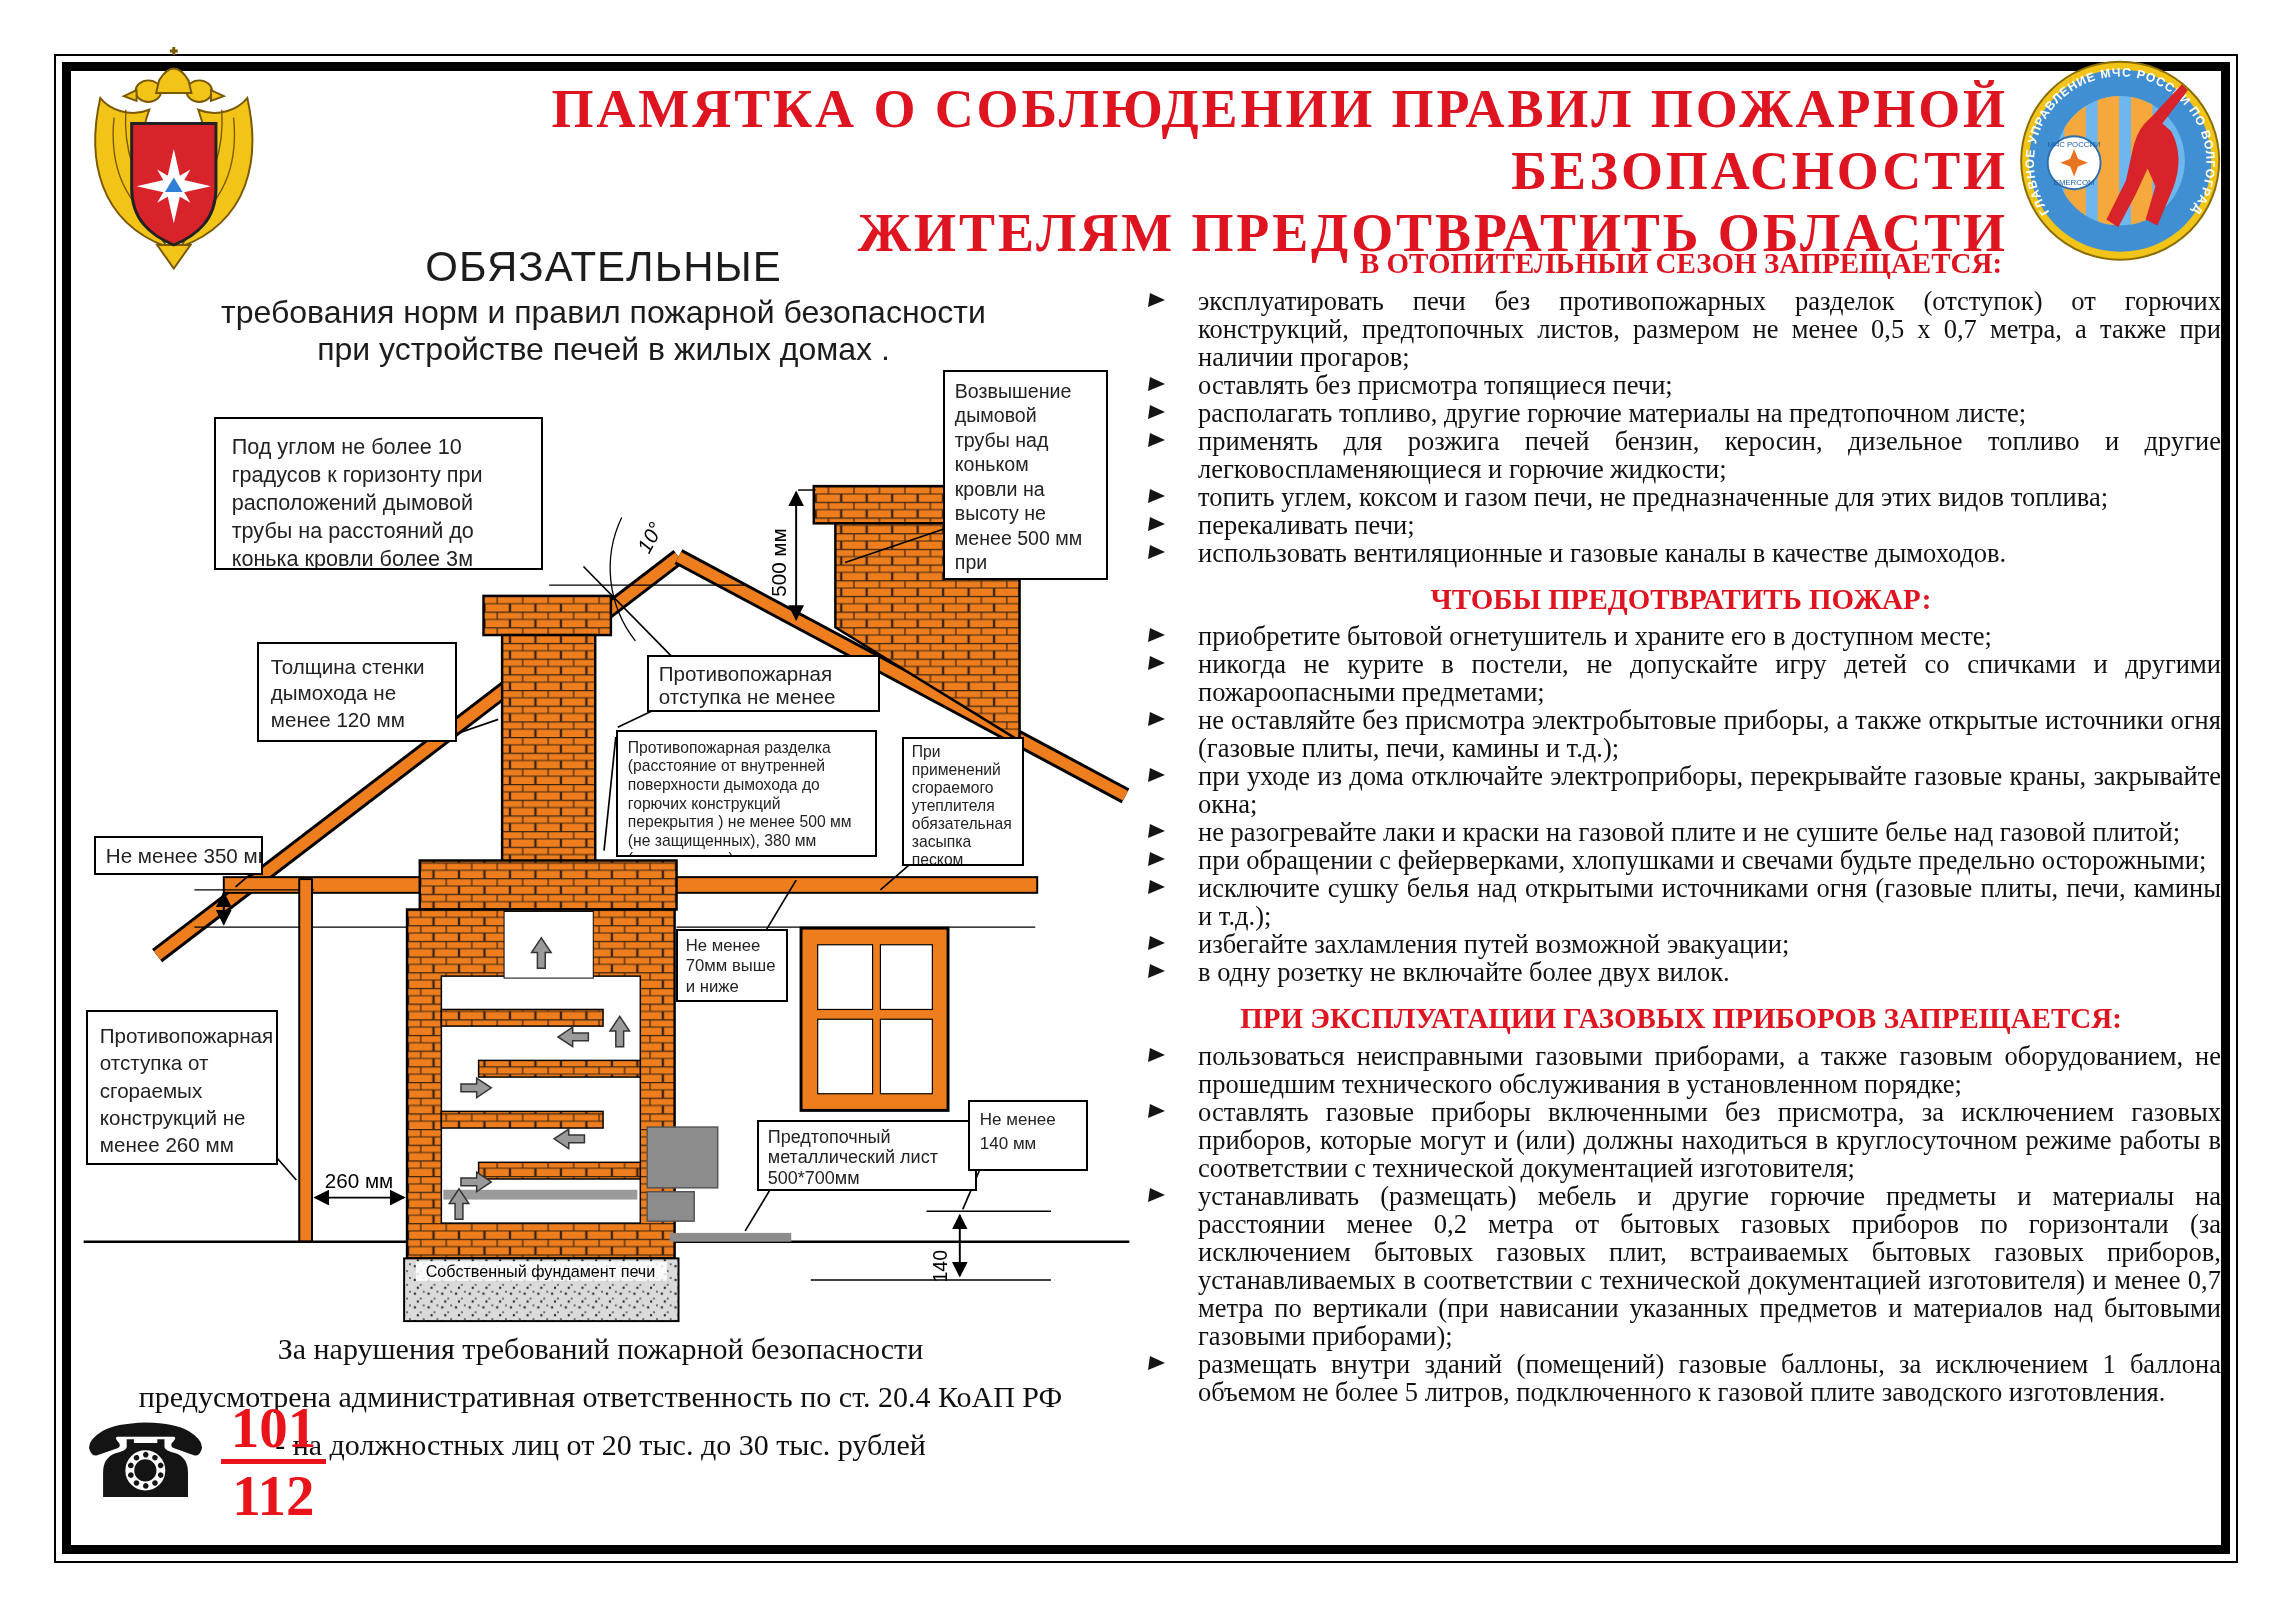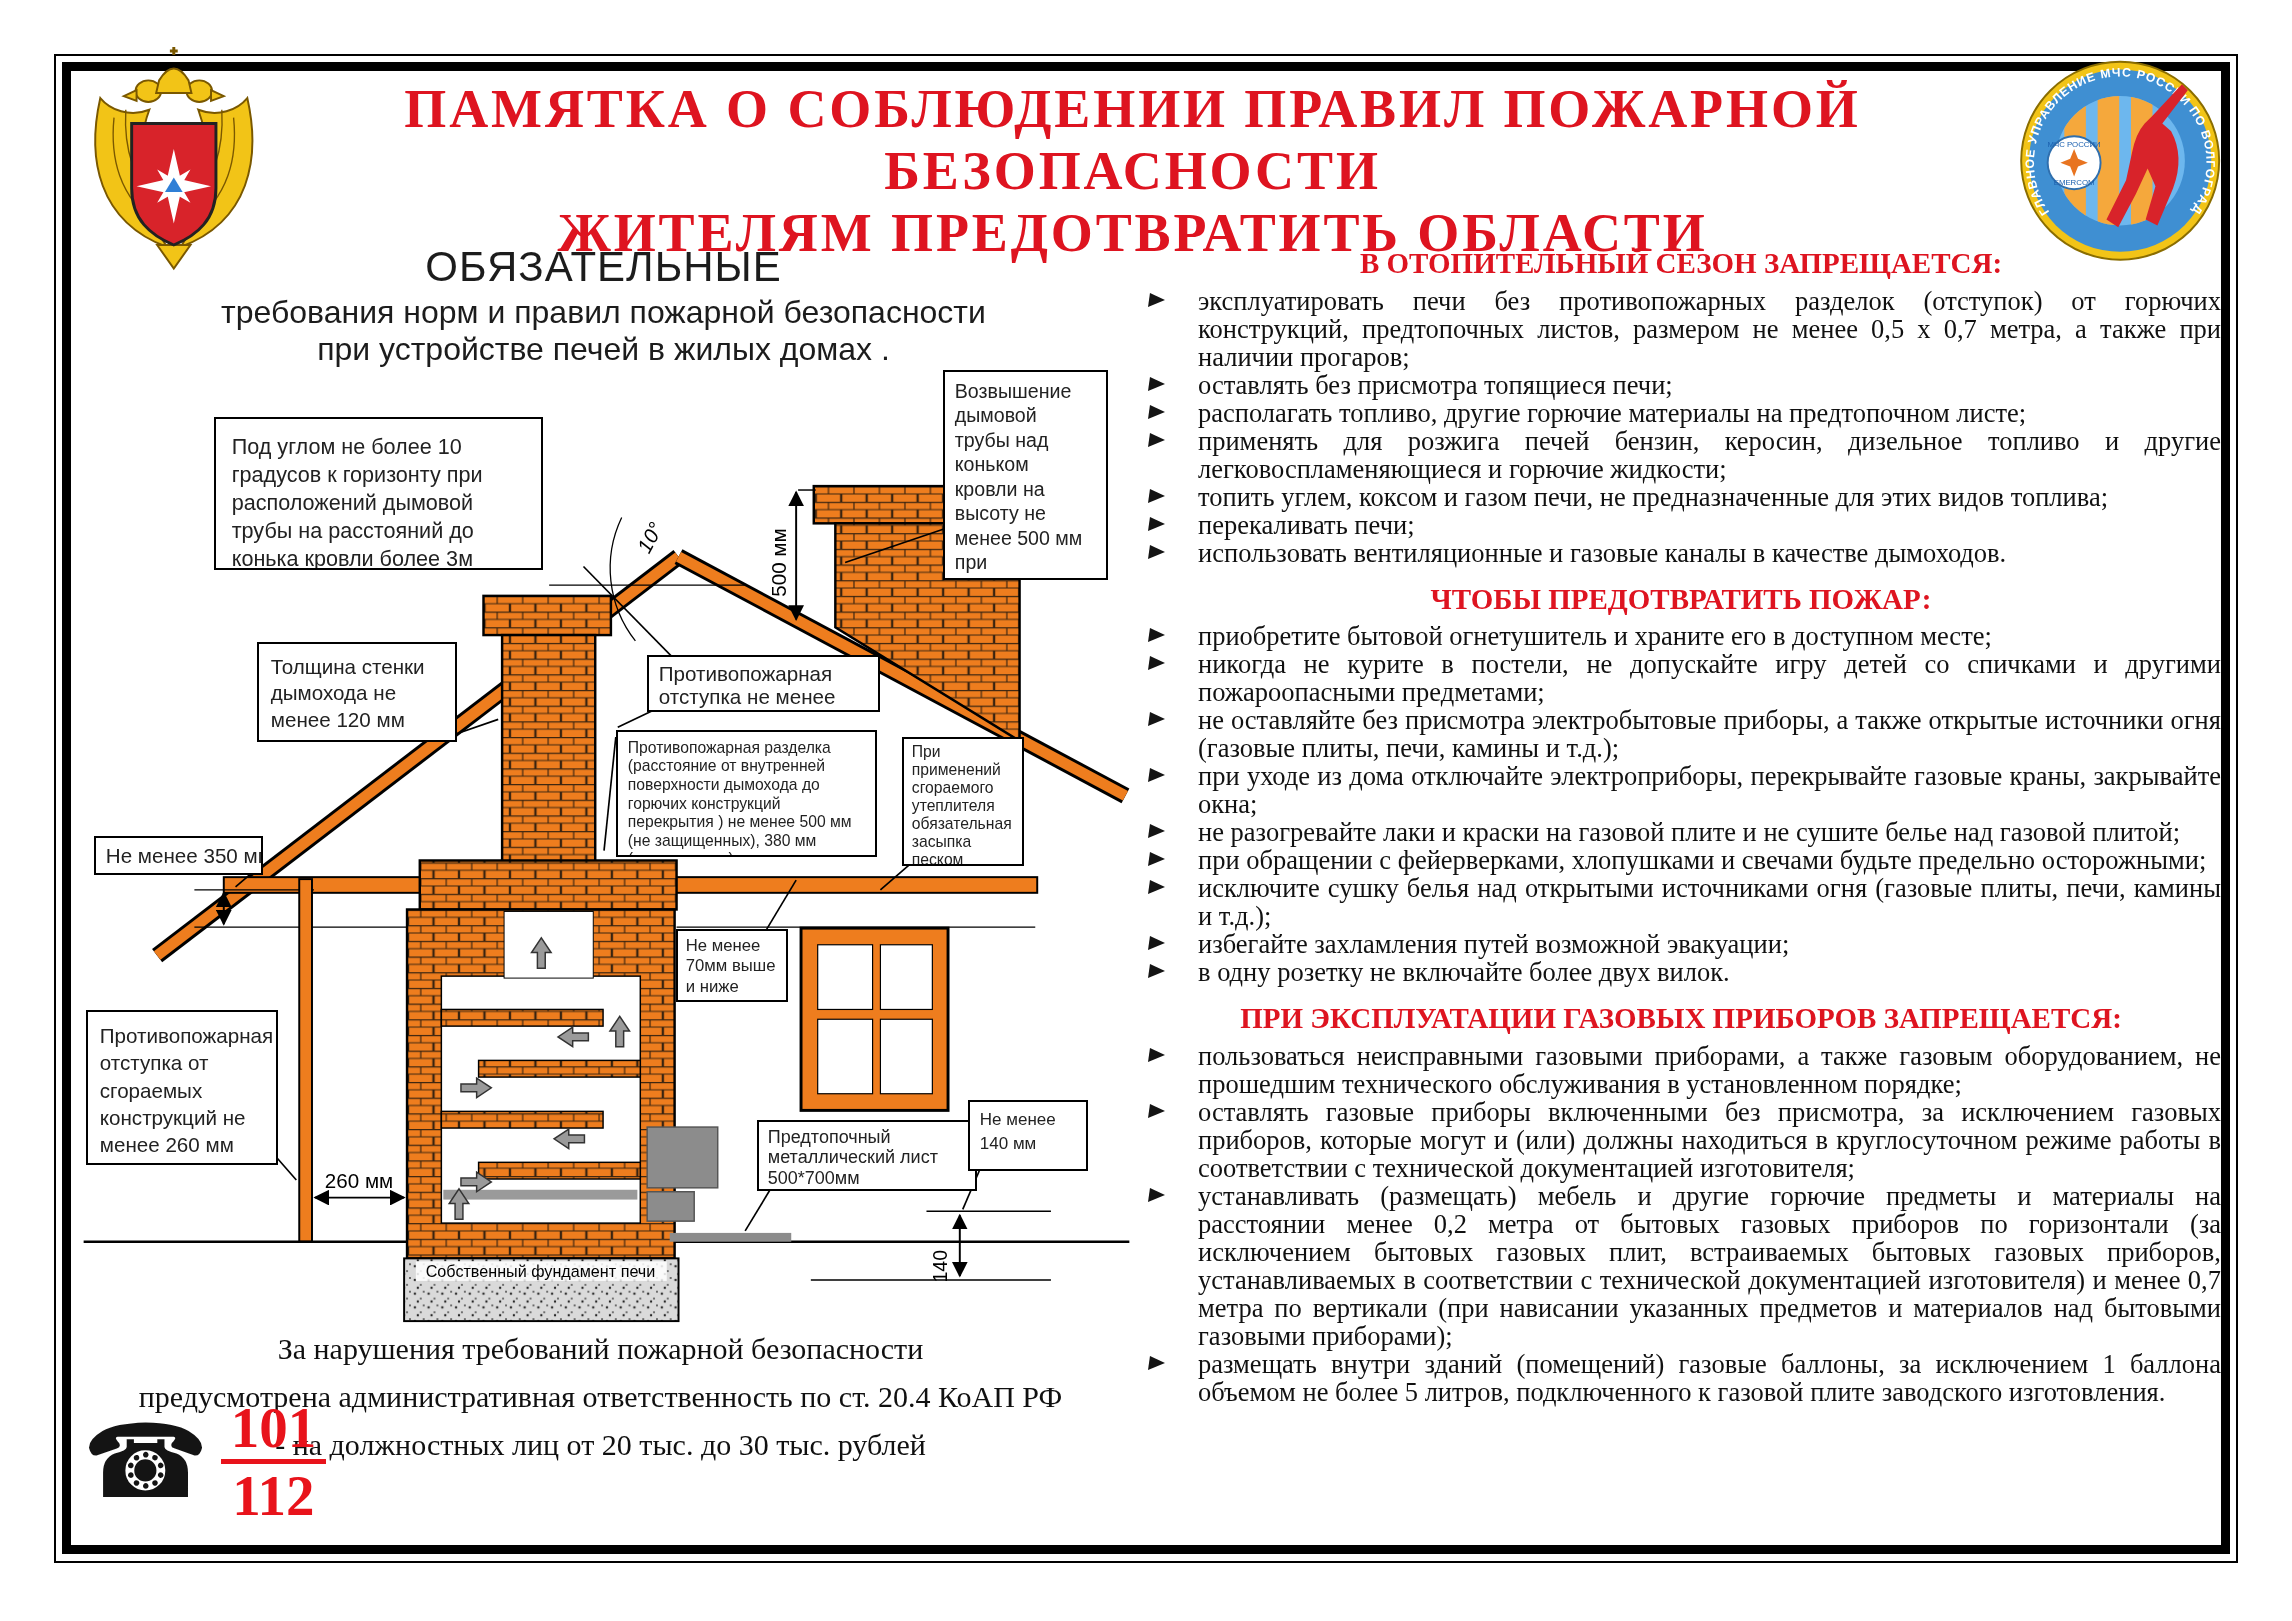--- a/index.html
+++ b/index.html
@@ -4,21 +4,21 @@
 <style>
   *{box-sizing:border-box;margin:0;padding:0}
   html,body{background:#fff}
   body{width:2293px;height:1621px;position:relative;overflow:hidden;
        font-family:"Liberation Serif",serif;color:#111}
   .frame-thin{position:absolute;left:54px;top:54px;width:2184px;height:1509px;border:2px solid #000}
   .frame-thick{position:absolute;left:62px;top:62px;width:2168px;height:1492px;border:9.8px solid #000}
   #scene{position:absolute;left:0;top:0;pointer-events:none}
 
   .page-title{position:absolute;left:257px;top:78px;width:1751px;z-index:3;
-      text-align:center;color:#de1420;font-weight:bold;font-size:54px;line-height:62px;
+      text-align:right;color:#de1420;font-weight:bold;font-size:54px;line-height:62px;
       letter-spacing:2.9px;font-family:"Liberation Serif",serif}
 
   .diagram-head{position:absolute;left:78px;top:243px;width:1051px;z-index:3;text-align:center;
       font-family:"Liberation Sans",sans-serif;color:#1c1c1c}
   .dh1{font-size:42px;letter-spacing:1px}
   .dh2{font-size:32px;margin-top:2.9px}
   .dh3{font-size:32px}
 
   .callout{position:absolute;background:#fff;border:2px solid #000;z-index:3;overflow:hidden;
       font-family:"Liberation Sans",sans-serif;color:#222}

